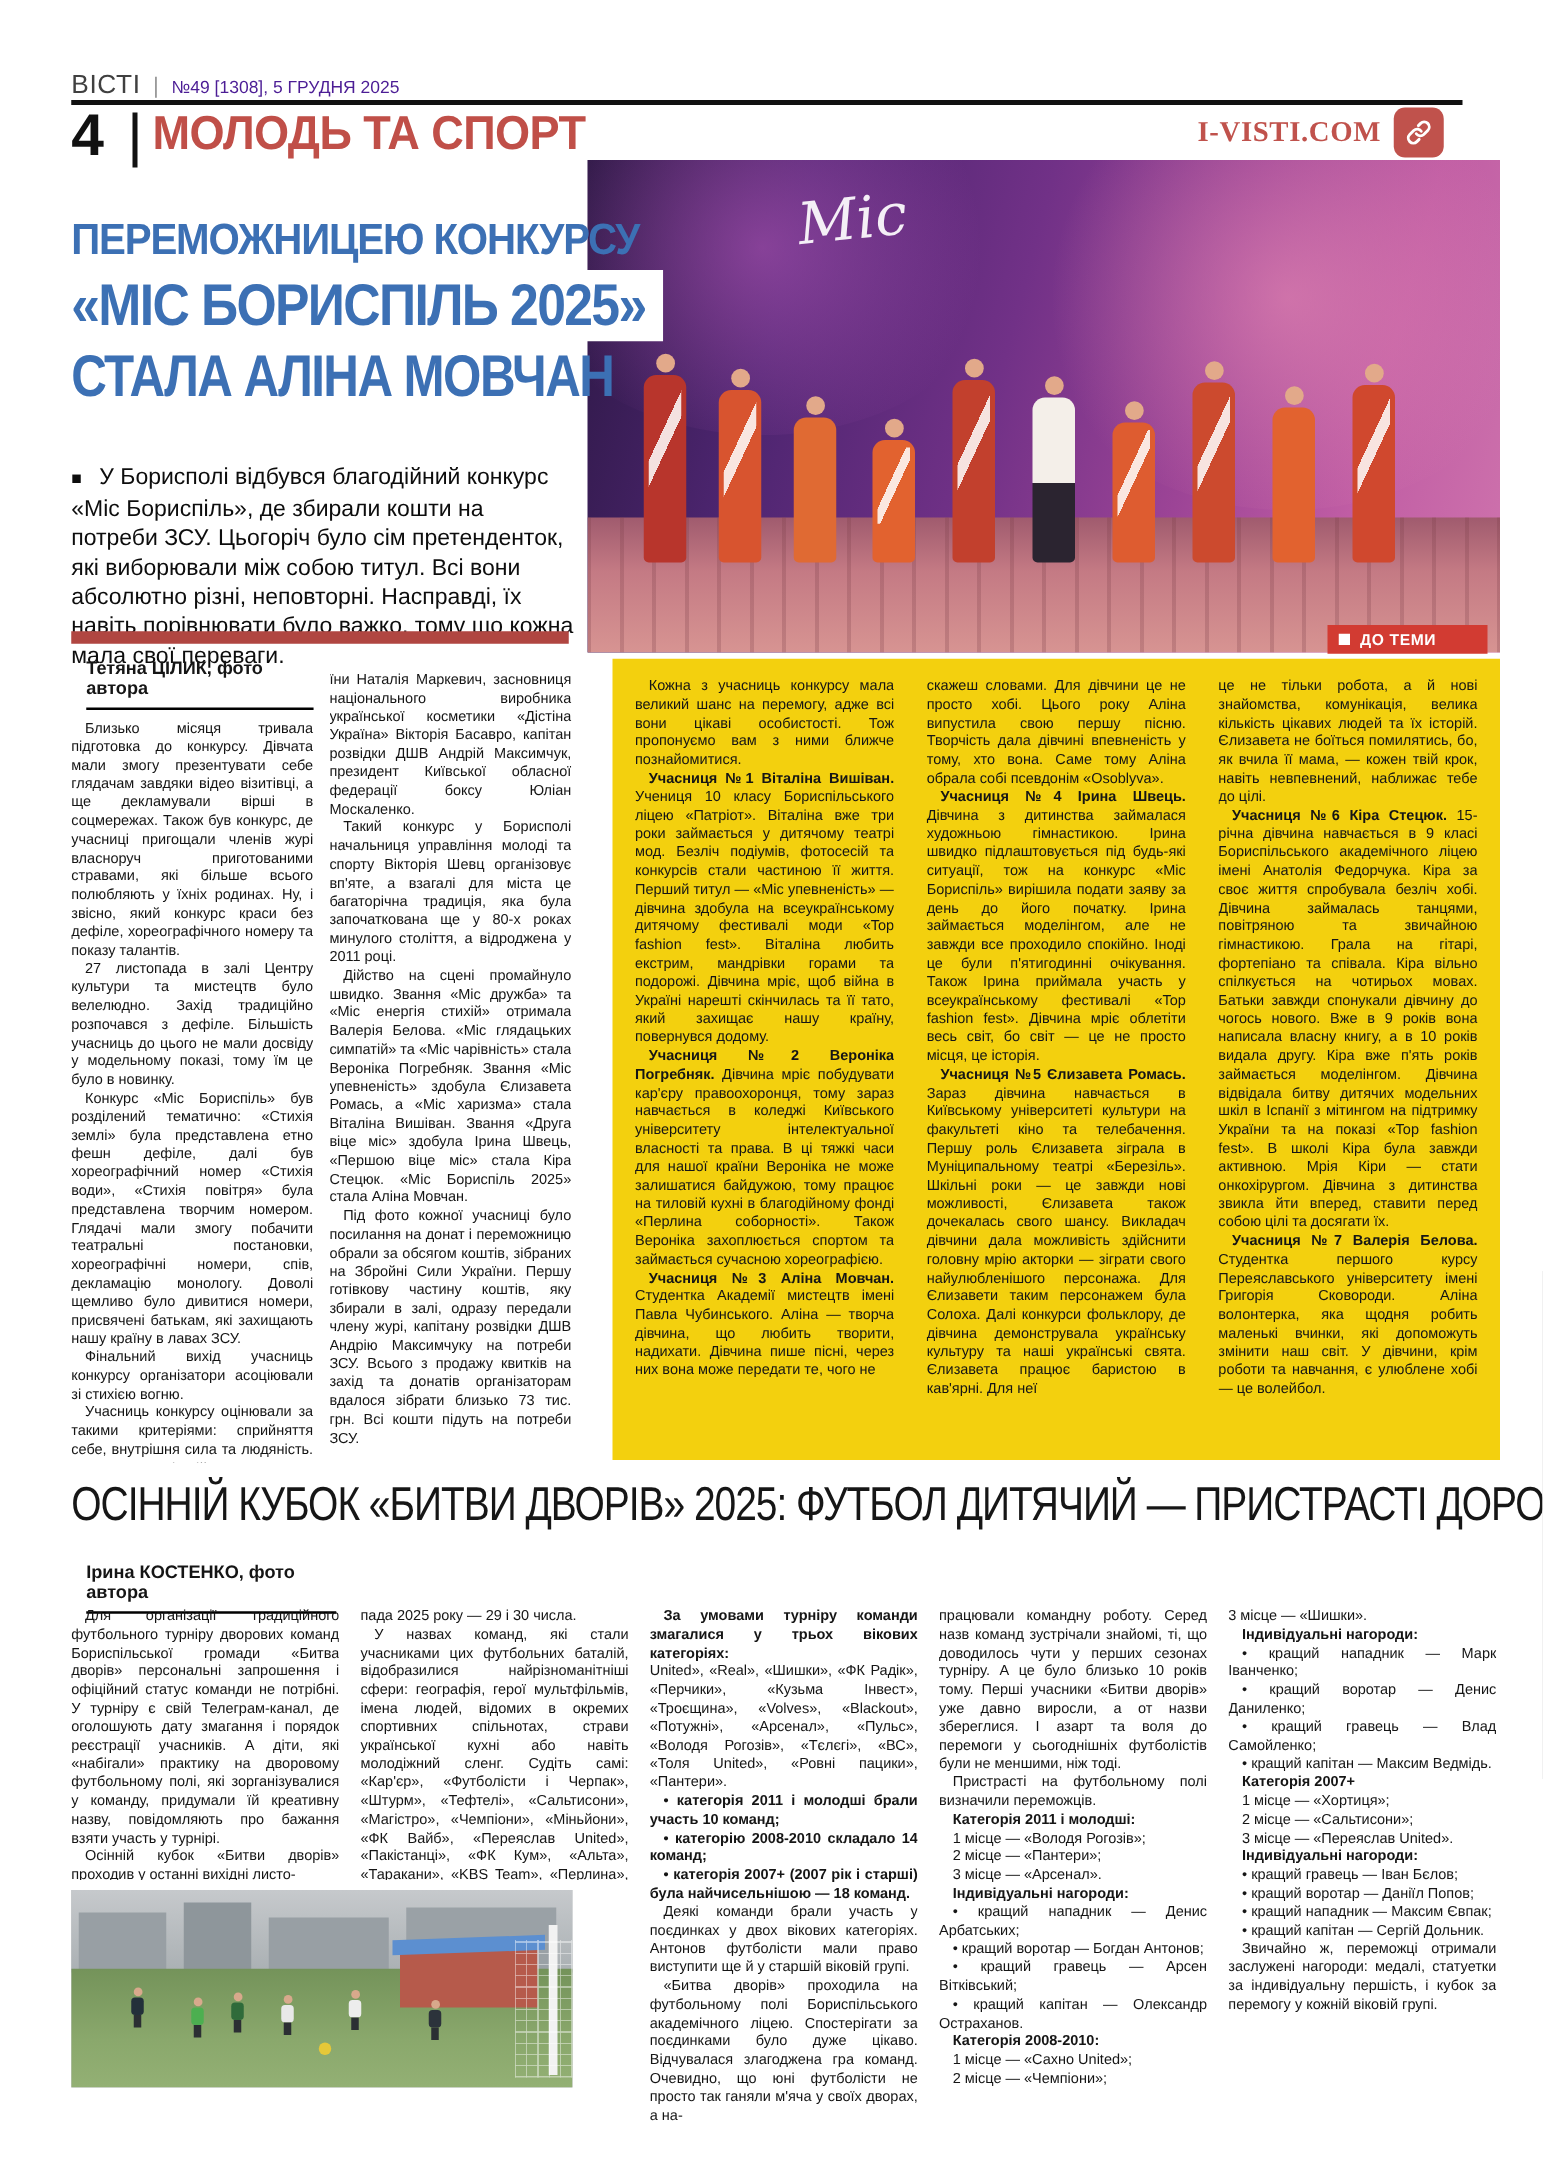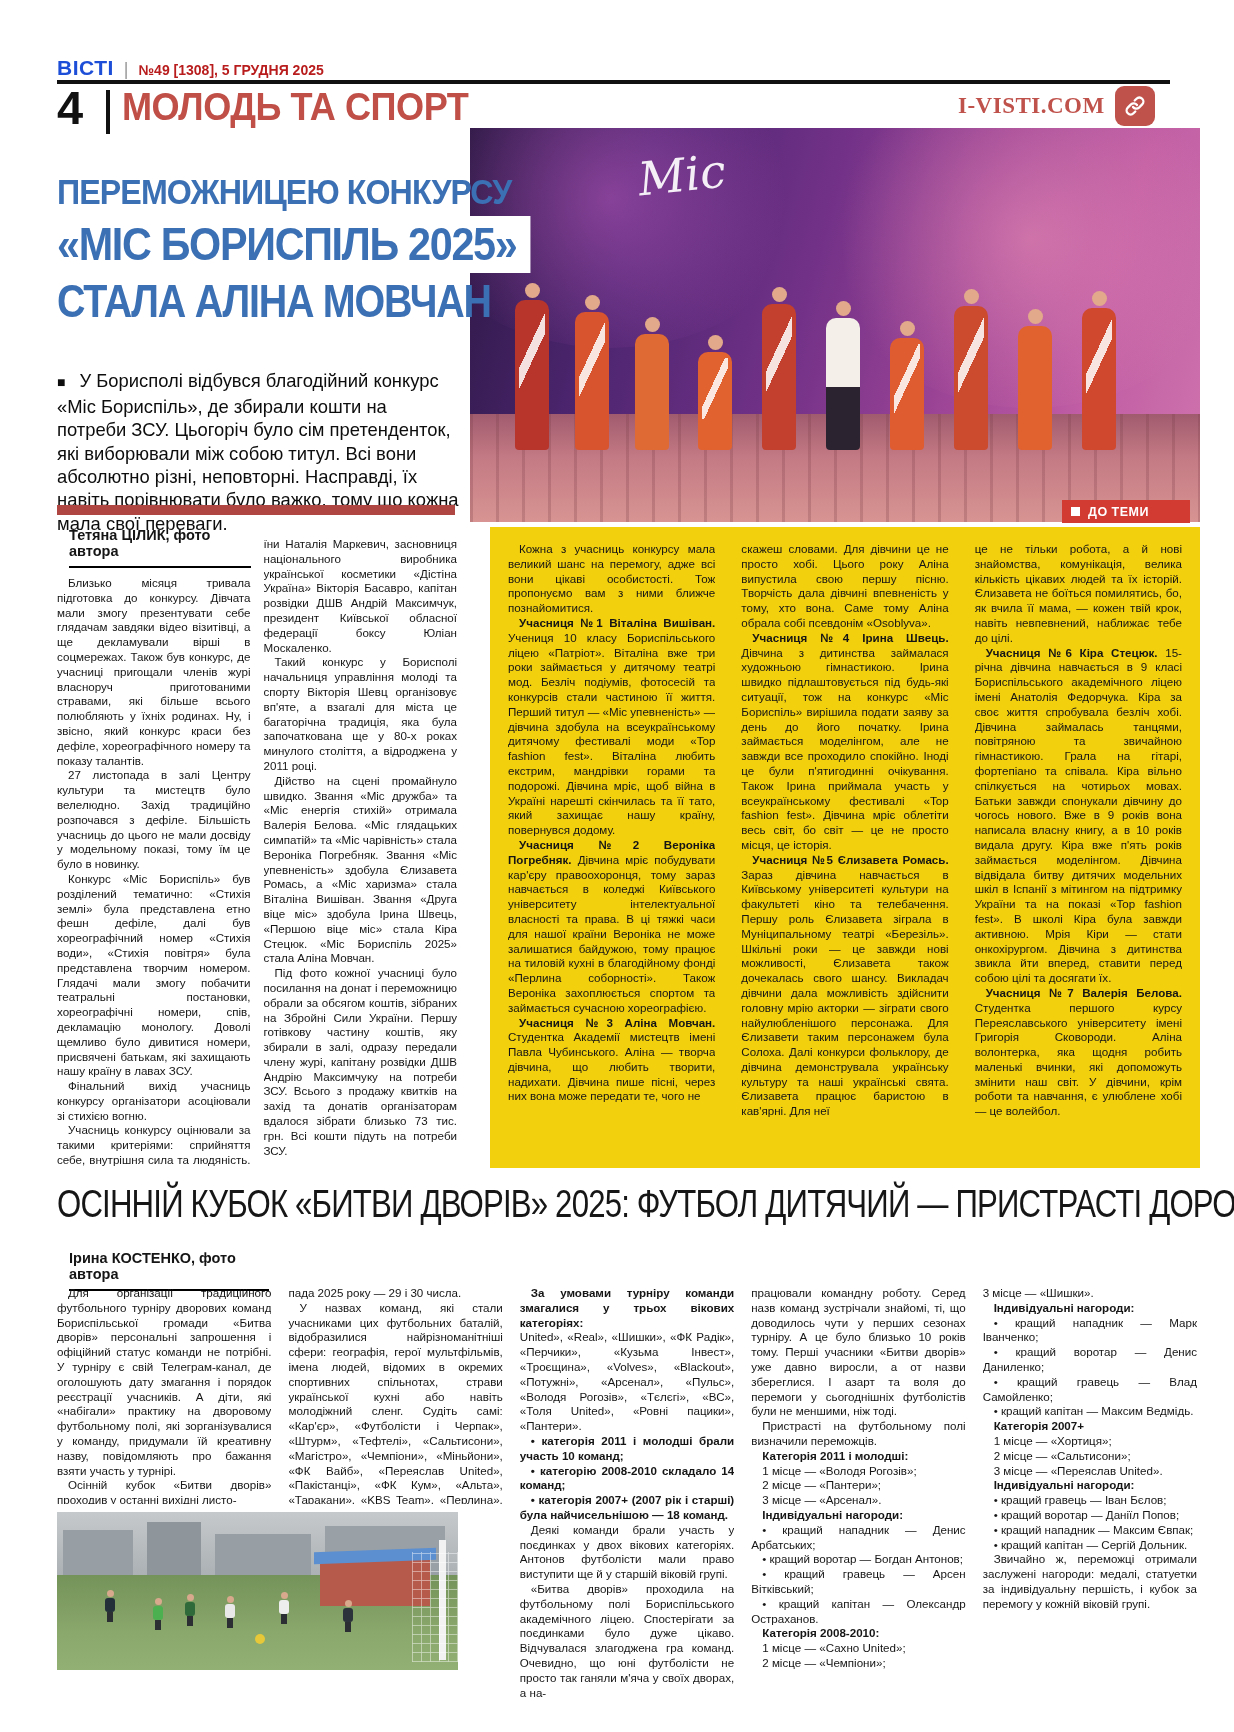--- a/index.html
+++ b/index.html
@@ -1,22 +1,22 @@
 <!DOCTYPE html>
 <html lang="uk"><head>
 <meta charset="utf-8">
 <style>
   html,body{margin:0;padding:0;background:#e8e8e8;}
   .page{position:relative;width:1234px;height:1732px;background:#ffffff;margin:0 auto;
         font-family:"Liberation Sans",sans-serif;color:#151515;overflow:hidden;}
   
   .masthead-row{position:absolute;left:57px;top:56px;display:flex;align-items:baseline;gap:10px;}
-  .masthead{font-size:21px;font-weight:bold;color:#1d4ed8;letter-spacing:.5px;}
+  .masthead{font-size:21px;font-weight:normal;color:#404040;letter-spacing:.5px;}
   .mast-sep{color:#999;font-size:18px;}
-  .issue{font-size:14px;font-weight:bold;color:#b91c1c;}
+  .issue{font-size:14px;font-weight:normal;color:#4c1d95;}
   .top-rule{position:absolute;left:57px;top:80px;width:1113px;height:4px;background:#111;}
   .pagenum{position:absolute;left:57px;top:84px;font-size:47px;font-weight:bold;color:#111;line-height:1;}
   .head-vbar{position:absolute;left:106px;top:90px;width:4px;height:44px;background:#111;}
   .section-title{position:absolute;left:122px;top:86px;font-size:38px;font-weight:bold;color:#c04f48;
                  transform:scaleX(.95);transform-origin:left;white-space:nowrap;letter-spacing:-.5px;}
   .site-box{position:absolute;left:958px;top:86px;display:flex;align-items:center;gap:10px;}
   .site-url{font-size:23px;font-weight:bold;color:#c0524c;letter-spacing:.5px;font-family:Liberation Serif, serif;}
   .link-badge{width:40px;height:40px;border-radius:9px;background:#c0524c;display:flex;align-items:center;justify-content:center;}
   
   .hl{position:absolute;left:57px;color:#3c70b4;font-weight:bold;white-space:nowrap;transform-origin:left;line-height:1;}

